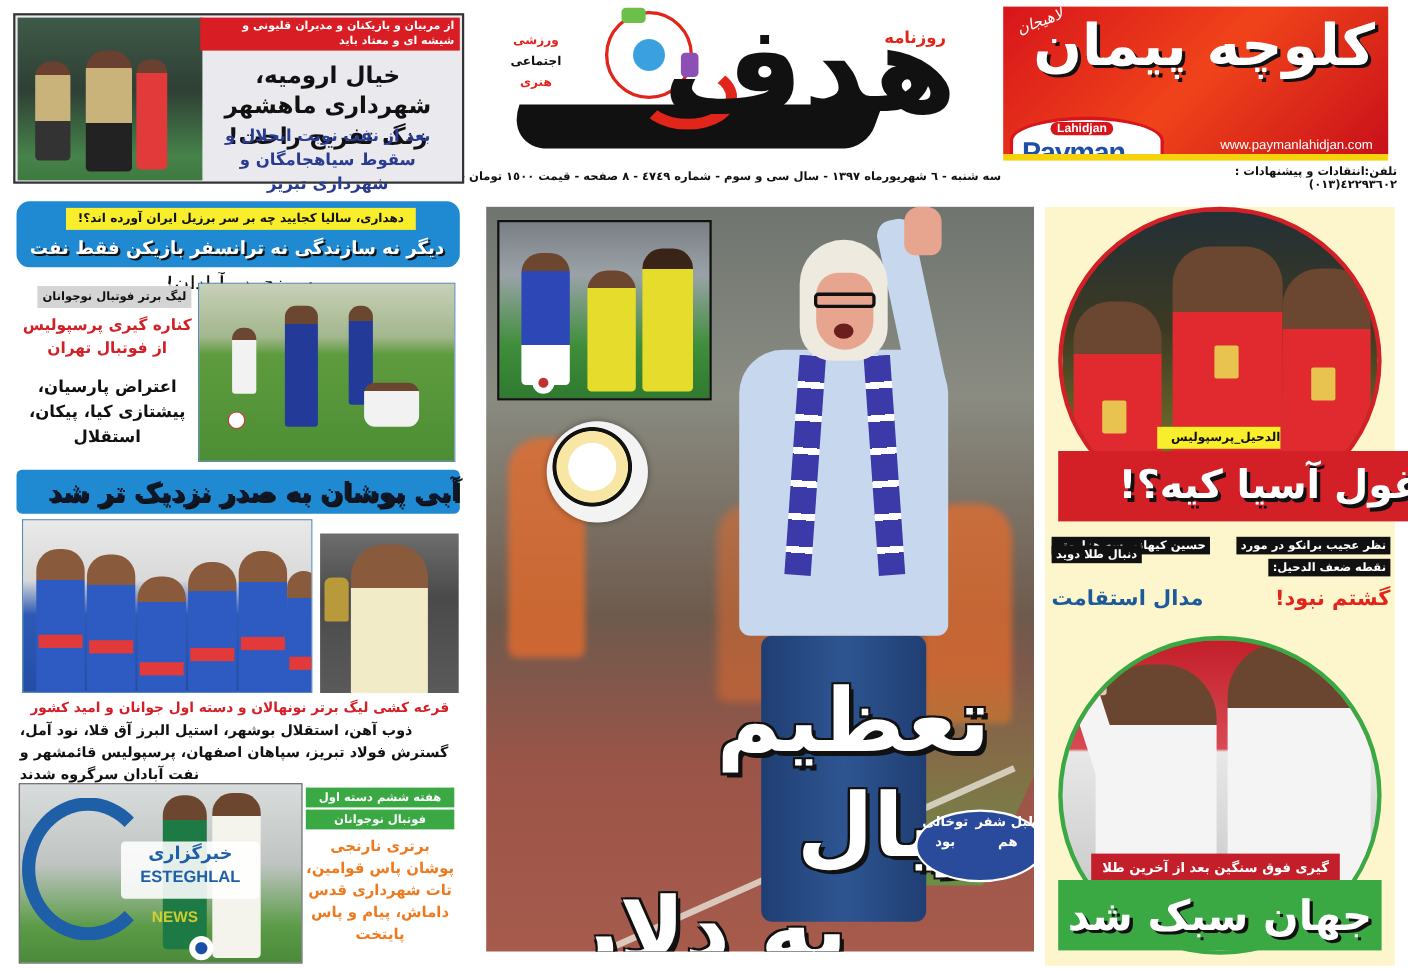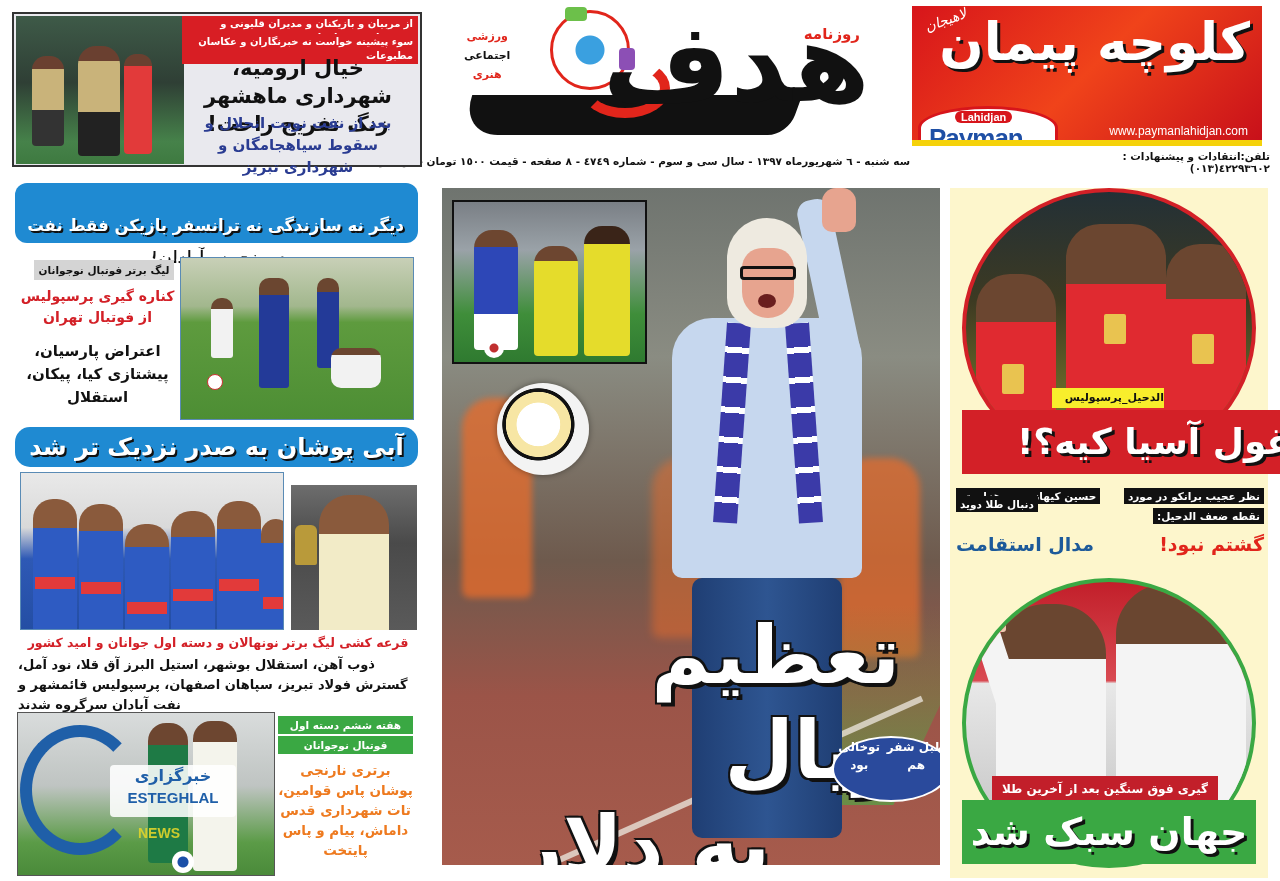--- a/index.html
+++ b/index.html
@@ -51,21 +51,21 @@
   
   .yl-photo { left: 180px; top: 257px; width: 234px; height: 163px; border: 1px solid #5a8bb5; background: linear-gradient(180deg, #c8d0b7 0%, #a2b78d 30%, #5e9b3e 40%, #4d8e34 100%); overflow: hidden; }
   .yl-photo .pl { position: absolute; width: 22px; height: 80px; background: linear-gradient(180deg, #6b4630 0 15%, #233a98 15% 65%, #233a98 65% 100%); border-radius: 10px 10px 3px 3px; }
   .yl-photo .wp { position: absolute; width: 22px; height: 60px; background: linear-gradient(180deg, #6b4630 0 18%, #f2f2f2 18% 100%); border-radius: 10px 10px 3px 3px; }
   .yl-photo .ball { position: absolute; left: 26px; top: 116px; width: 16px; height: 16px; border-radius: 50%; background: #fff; border: 1px solid #c33; }
   .yl-label { left: 34px; top: 260px; width: 140px; height: 20px; background: #d4d4d4; font-size: 10.5px; font-weight: 700; color: #111; text-align: center; line-height: 20px; }
   .yl-red { left: 20px; top: 286px; width: 155px; font-size: 14px; font-weight: 900; color: #d32027; text-align: center; line-height: 21px; }
   .yl-black { left: 20px; top: 340px; width: 155px; font-size: 15px; font-weight: 900; color: #111; text-align: center; line-height: 23px; }
 
   
-  .bc-banner { left: 15px; top: 427px; width: 403px; height: 40px; background: #1f8ad2; border-radius: 15px; font-size: 24px; font-weight: 900; color: #ffffff; text-align: center; line-height: 40px; text-shadow: 2px 2px 0 #111; }
+  .bc-banner { left: 15px; top: 427px; width: 403px; height: 40px; background: #1f8ad2; border-radius: 5px; font-size: 24px; font-weight: 900; color: #0f172a; text-align: right; line-height: 40px; text-shadow: 2px 2px 0 #111; }
   .bc-photo1 { left: 20px; top: 472px; width: 264px; height: 158px; border: 1px solid #5a8bb5; background: linear-gradient(180deg, #e9e9e9 0%, #d9d9d9 35%, #2e59b5 55%, #244ea4 100%); overflow: hidden; }
   .bc-photo1 .kid { position: absolute; bottom: 0; width: 44px; height: 120px; background: linear-gradient(180deg, #8a5a3c 0 22%, #2e5bc2 22% 100%); border-radius: 20px 20px 0 0; }
   .bc-photo1 .kid::after { content: ""; position: absolute; left: 2px; top: 78px; width: 40px; height: 12px; background: #e23a3a; }
   .bc-photo2 { left: 291px; top: 485px; width: 126px; height: 145px; background: linear-gradient(180deg, #6d6d6d 0%, #4a4a4a 40%, #5a5a5a 100%); overflow: hidden; }
   .bc-photo2 .man { position: absolute; left: 28px; top: 10px; width: 70px; height: 140px; background: linear-gradient(180deg, #8a5a3c 0 28%, #f2ebc7 28% 100%); border-radius: 30px 30px 6px 6px; }
   .bc-photo2 .cup { position: absolute; left: 4px; top: 40px; width: 22px; height: 40px; background: #b99a3a; border-radius: 6px 6px 2px 2px; }
   .bc-red { left: 18px; top: 633px; width: 400px; font-size: 12.5px; font-weight: 700; color: #d32027; text-align: center; line-height: 20px; }
   .bc-black { left: 18px; top: 655px; width: 400px; font-size: 13px; font-weight: 900; color: #111; text-align: left; line-height: 20px; }
 
   
@@ -155,26 +155,26 @@
 </div>
 <div class="abs ad-phone">تلفن:انتقادات و پیشنهادات : ٤٢٢٩٣٦٠٢(٠١٣)</div>
 
 <div class="abs tl-box">
   <div class="tl-photo">
     <div class="p2"></div>
       <div class="p3"></div>
       <div class="p1"></div>
   </div>
   <div class="tl-kicker">از مربیان و بازیکنان و مدیران قلیونی و شیشه ای و معتاد باید</div>
-  <div class="tl-kicker">سوء پیشینه خواست نه خبرنگاران و عکاسان مطبوعات</div>
   <div class="tl-head">خیال ارومیه، شهرداری ماهشهر زنگ تفریح راحت!</div>
   <div class="tl-sub">بعد از نفت نوبت انحلال و سقوط سیاهجامگان و شهرداری تبریز</div>
 </div>
 
 <div class="abs blue-banner">
+  <div class="kick">دهداری، سالیا کجایید چه بر سر برزیل ایران آورده اند؟!</div>
   <div class="head">دیگر نه سازندگی نه ترانسفر بازیکن فقط نفت سوزی در آبادان!</div>
 </div>
 
 <div class="abs yl-photo">
   <div class="wp" style="left:30px;top:40px"></div>
   <div class="pl" style="left:78px;top:20px;height:110px;width:30px"></div>
   <div class="pl" style="left:136px;top:20px;height:90px"></div>
   <div class="wp" style="left:150px;top:90px;width:50px;height:40px;border-radius:10px"></div>
   <div class="ball"></div>
 </div>

